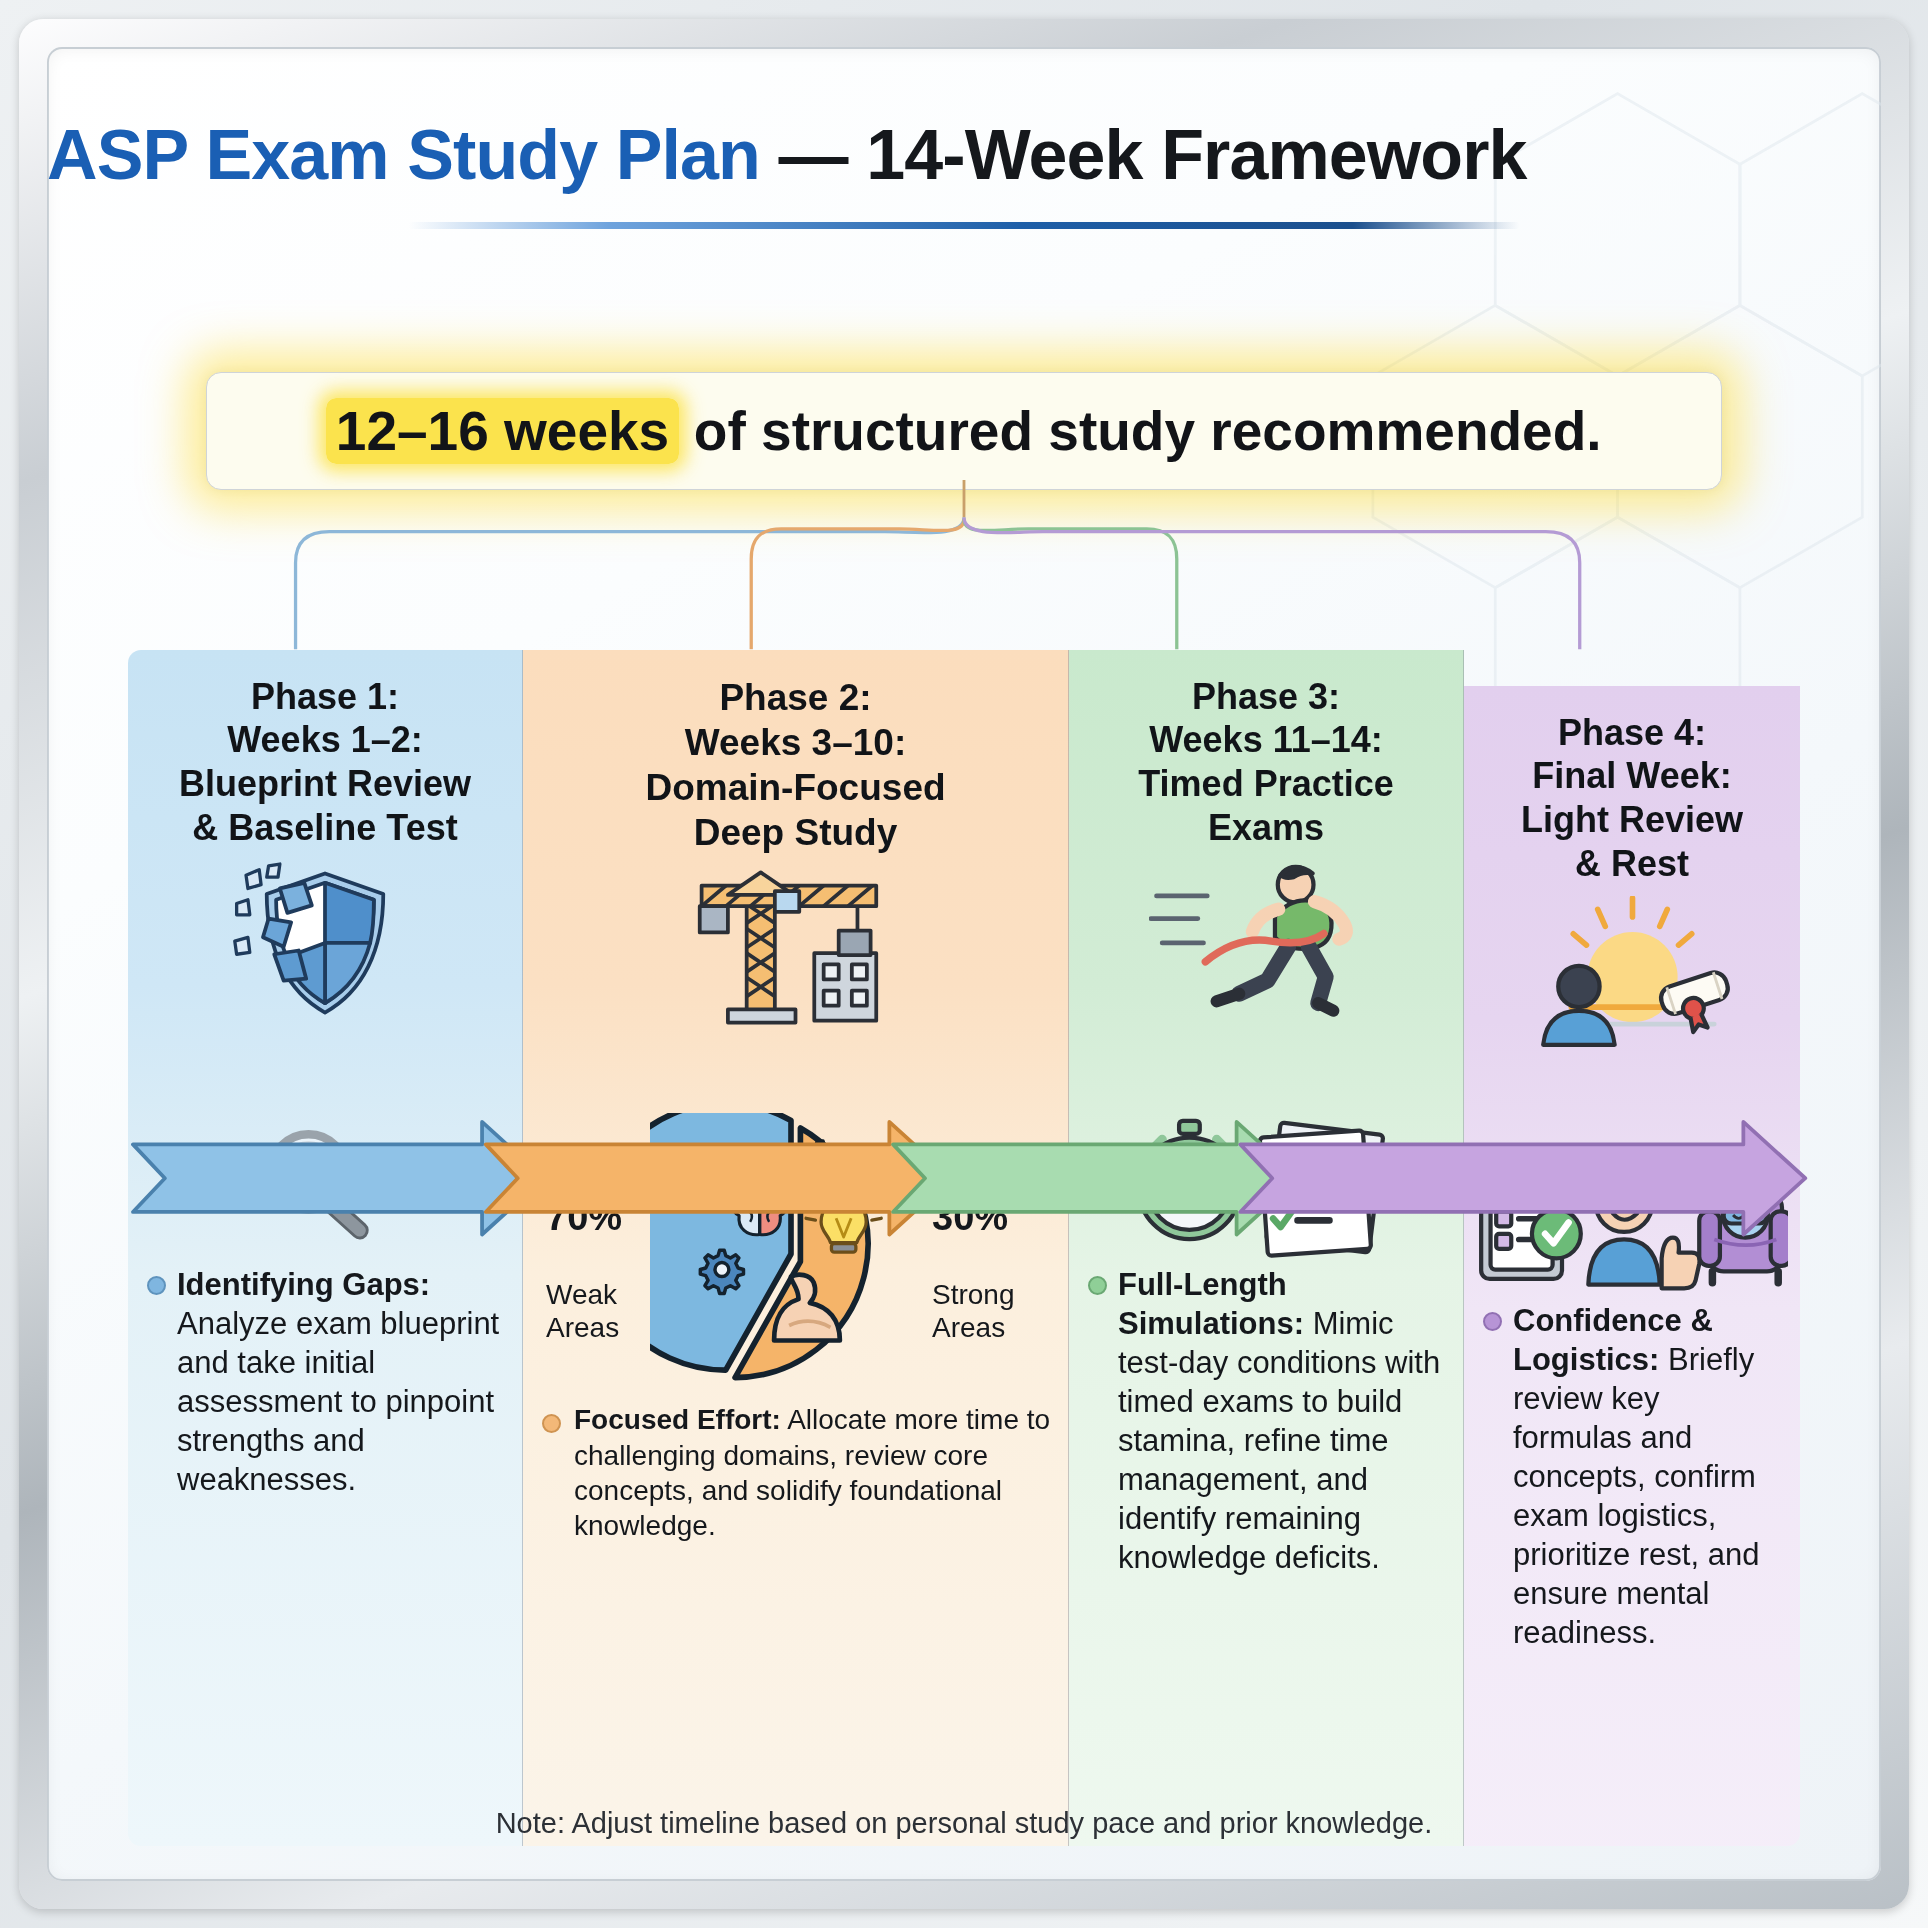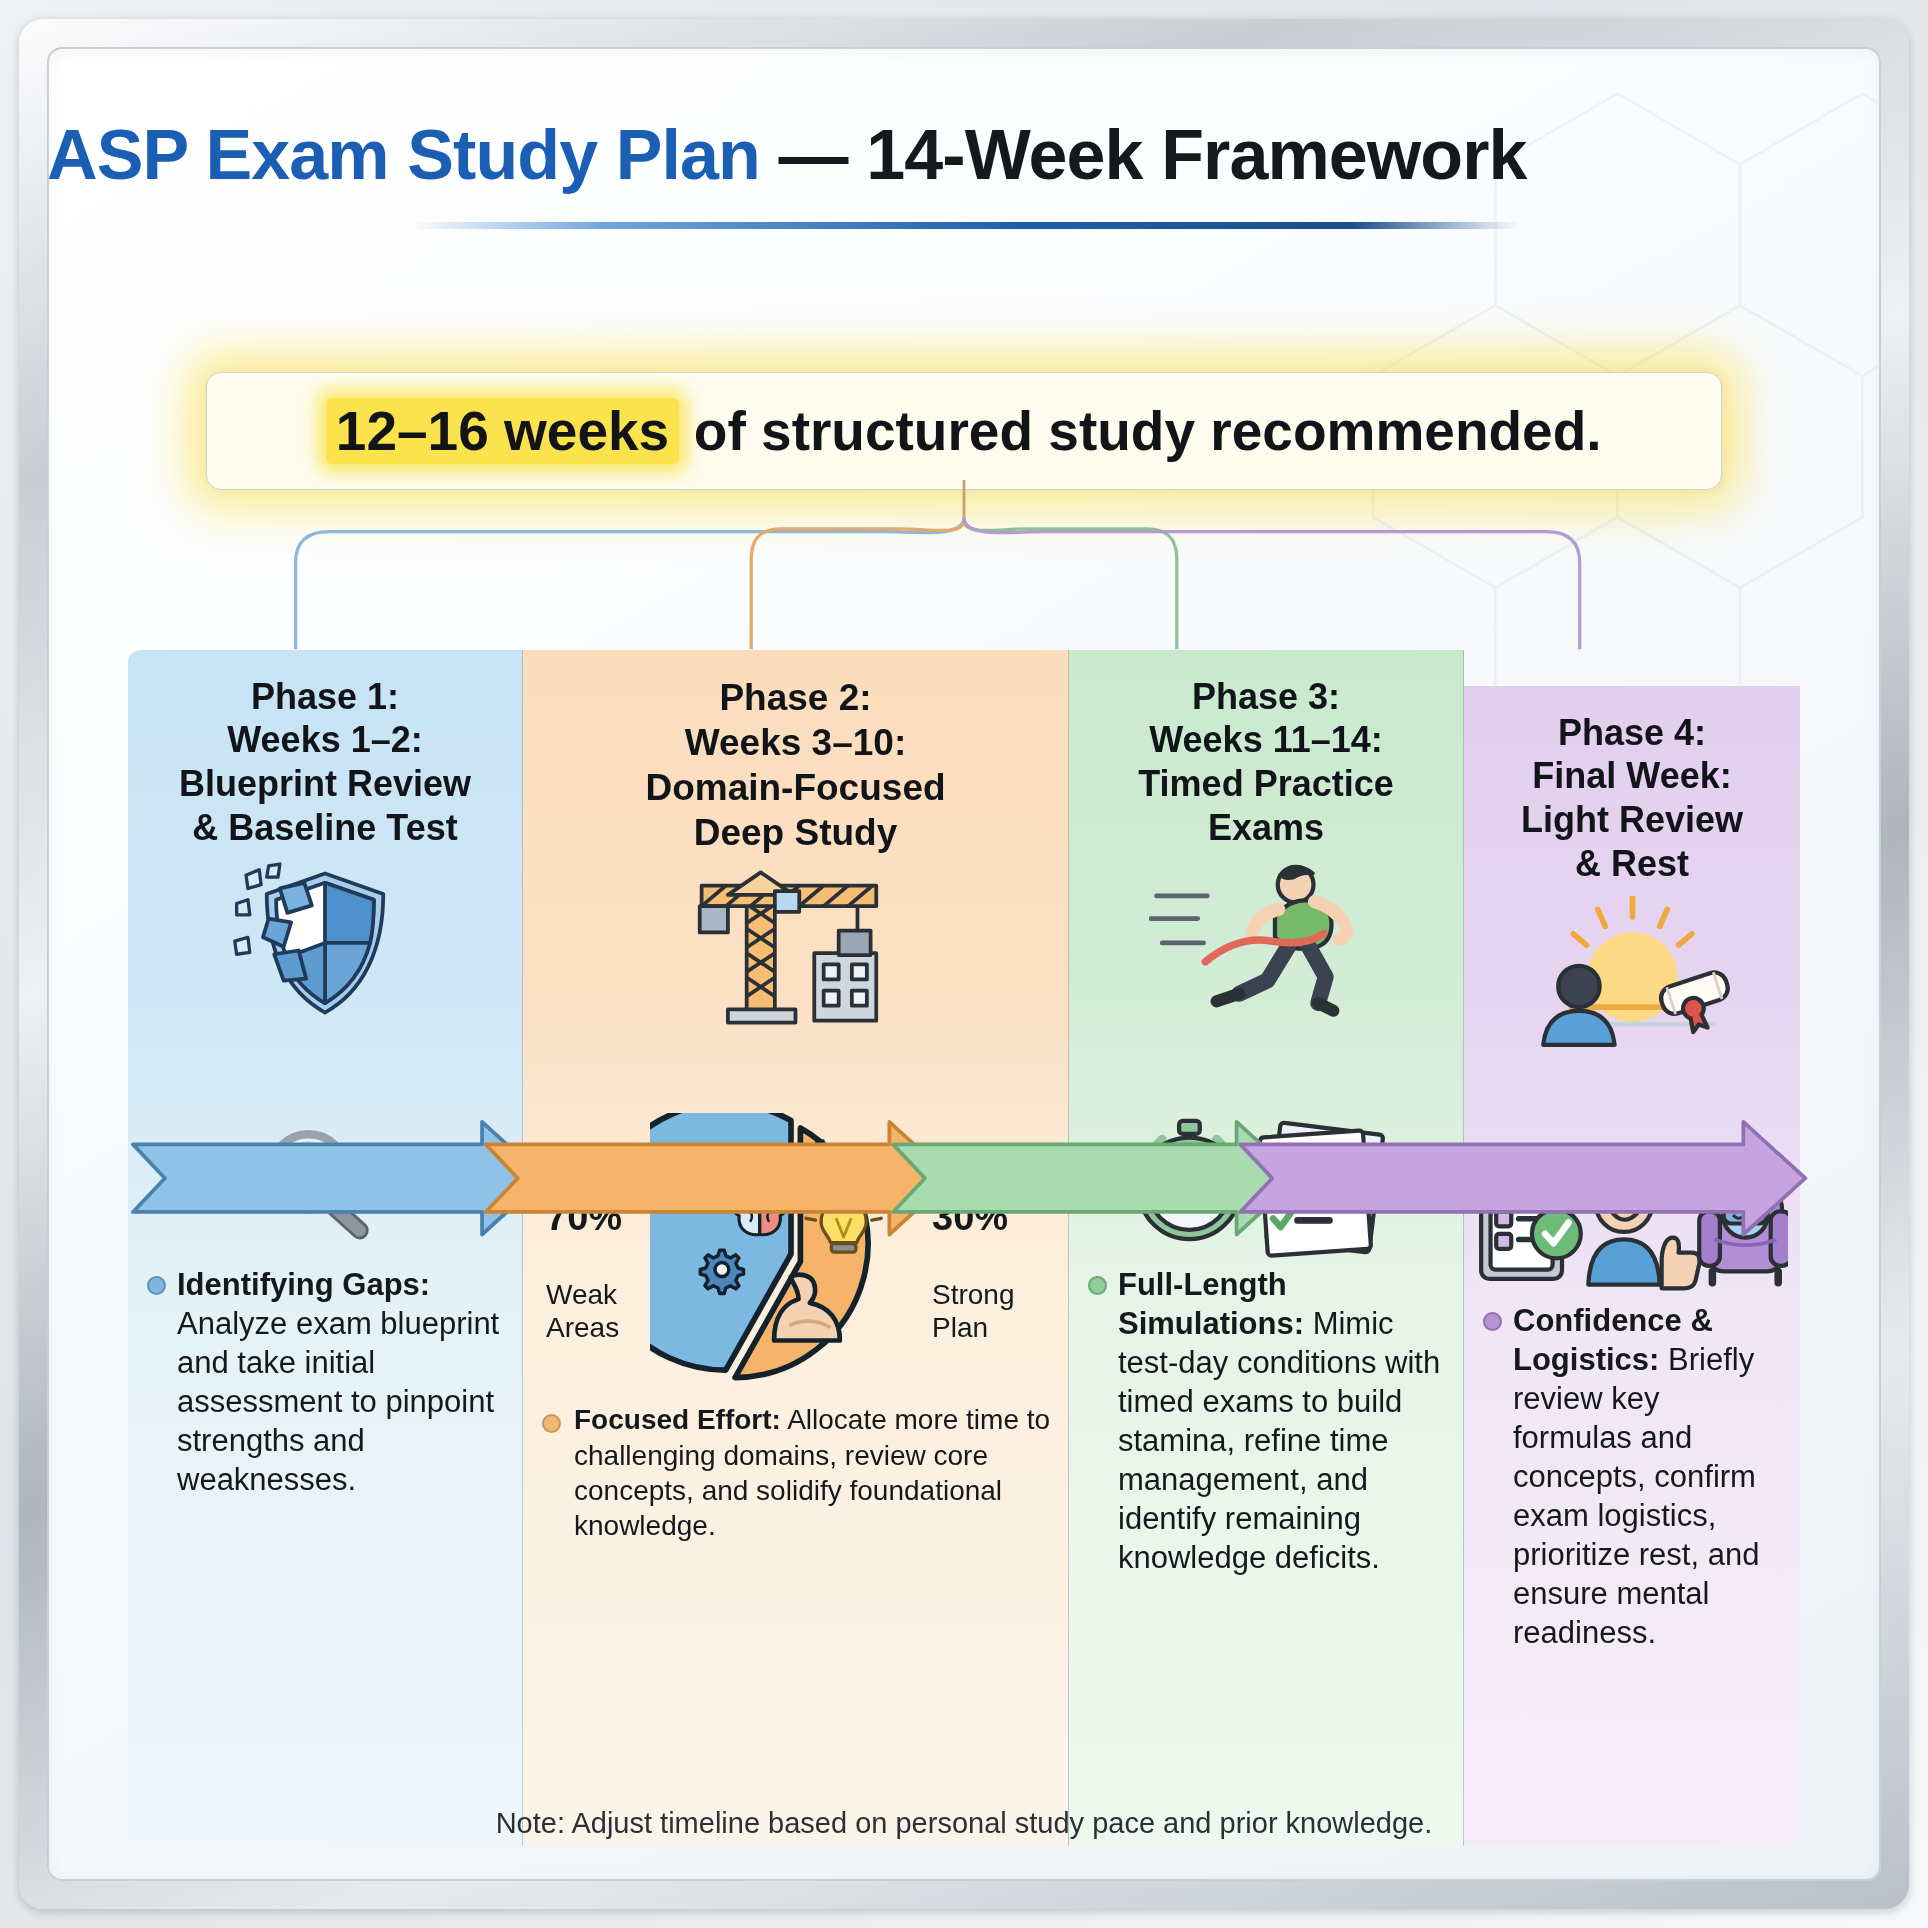--- a/index.html
+++ b/index.html
@@ -55,21 +55,21 @@
     top:325px; width:1516px; height:118px;
     background:#fdfcef;
     border:1.9px solid #cfd4d8; border-radius:15px;
     display:flex; align-items:center; justify-content:center;
     box-shadow: 0 0 43px 21px rgba(255,221,51,.50), 0 0 11.3px rgba(0,0,0,.08);
   }
   .callout-text{
     font-size:55px; font-weight:700; color:#121418; white-space:nowrap;
   }
   .callout-text .hl{
-    background:#fbe34d; padding:1.9px 9.4px; border-radius:5px;
+    background:#fbe34d; padding:1.9px 9.4px; border-radius:10px;
     box-shadow:0 0 17px 7.5px rgba(251,227,77,.85);
   }
 
   
   .connectors{ position:absolute; left:0; top:433px; width:100%; height:188px; }
 
   
   .columns{
     position:absolute; left:81px; top:603px; width:1672px; height:1196px;
     display:flex; border-radius:13px; overflow:hidden;
@@ -310,21 +310,21 @@
 
               <g transform="translate(124,168) scale(1.0)" stroke="#14222e" stroke-width="5" stroke-linejoin="round">
                 <path d="M8 74 C8 50 16 36 34 30 C34 18 26 12 26 6 C34 2 46 4 50 12 C54 22 50 30 46 34 C66 38 78 52 78 74 Z" fill="#f6d2b4"></path>
                 <path d="M24 58 q22 -10 44 2" fill="none" stroke="#d7a87f" stroke-width="4"></path>
               </g>
             </svg>
 
             <div class="pie-label right">
               <span class="pct">30%</span>
               <span>Strong
-Plan</span>
+Areas</span>
             </div>
           </div>
 
           <div class="bullet-block">
             <span class="dot"></span><span class="bullet-title">Focused Effort:</span><span> Allocate more time to challenging domains, review core concepts, and solidify foundational knowledge.</span>
           </div>
         </div>
       </div>
 
       <div class="col c3">

